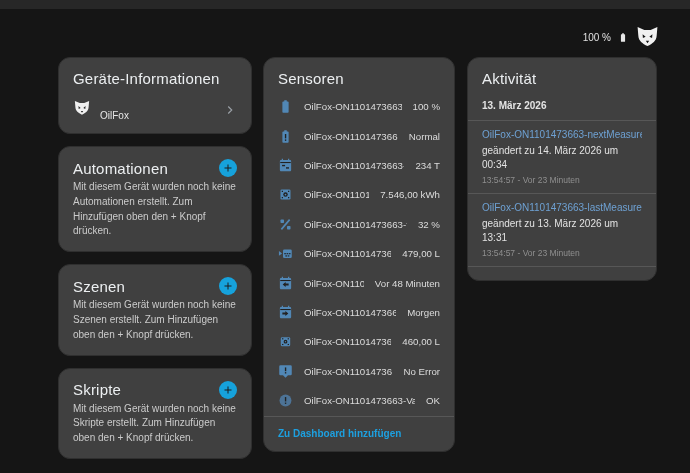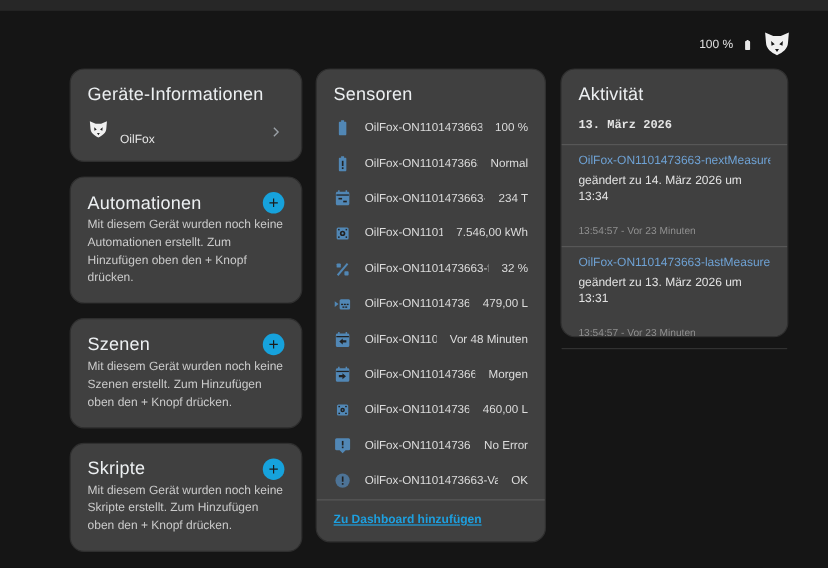--- a/index.html
+++ b/index.html
@@ -36,30 +36,30 @@
   .card-sensors { height:395px; display:flex; flex-direction:column; padding:12px 0 0 0; }
   .card-sensors .card-title { padding:0 14px; }
   .sensor-list { margin-top:5px; }
   .srow { display:flex; align-items:center; gap:11px; height:29.4px; padding:0 14px; cursor:pointer; }
   .sicon { width:15px; height:15px; flex:0 0 auto; display:flex; }
   .sicon svg { width:15px; height:15px; }
   .sname { flex:1 1 auto; font-size:9.7px; color:#dcdcdc; white-space:nowrap; overflow:hidden; }
   .sval  { flex:0 0 auto; font-size:9.7px; color:#dcdcdc; white-space:nowrap; text-align:right; }
   .divider { height:1px; background:rgba(255,255,255,.12); width:100%; }
   .sensors-footer { margin-top:auto; padding:11px 14px 12px 14px; font-size:10px; font-weight:700;
-                    color:#1da0e0; cursor:pointer;text-decoration:underline; }
+                    color:#1da0e0; cursor:pointer; }
 
   
   .card-activity { height:224px; padding:12px 0 0 0; }
   .card-activity .card-title { padding:0 14px; }
-  .act-date { padding:13px 14px 9px 14px; font-size:10px; font-weight:700; color:#e4e4e4;font-family:Liberation Mono, monospace; }
+  .act-date { padding:13px 14px 9px 14px; font-size:10px; font-weight:700; color:#e4e4e4; }
   .act-entry { padding:7px 14px 8px 14px; cursor:pointer; }
   .act-entity { font-size:10px; color:#6ea1d3; line-height:14px; white-space:nowrap; overflow:hidden; }
   .act-msg { font-size:10px; color:#e2e2e2; line-height:14px; margin-top:2px; }
-  .act-time { font-size:8.5px; color:#8f8f8f; margin-top:15px; }
+  .act-time { font-size:8.5px; color:#8f8f8f; margin-top:3px; }
 </style>
 </head>
 <body>
 
 <div class="topstrip"></div>
 
 <div class="status">
   <span class="pct">100 %</span>
   <span>
     <svg width="10" height="15" viewBox="0 0 24 24">
@@ -286,21 +286,21 @@
 </div>
 
 <div class="col col-right">
   <div class="card card-activity">
     <div class="card-title">Aktivität</div>
     <div class="act-date">13. März 2026</div>
     <div class="divider"></div>
 
     <div class="act-entry">
       <div class="act-entity">OilFox-ON1101473663-nextMeasurement</div>
-      <div class="act-msg">geändert zu 14. März 2026 um 13:34</div>
+      <div class="act-msg">geändert zu 14. März 2026 um 00:34</div>
       <div class="act-time">13:54:57 - Vor 23 Minuten</div>
     </div>
     <div class="divider"></div>
 
     <div class="act-entry">
       <div class="act-entity">OilFox-ON1101473663-lastMeasurement</div>
       <div class="act-msg">geändert zu 13. März 2026 um 13:31</div>
       <div class="act-time">13:54:57 - Vor 23 Minuten</div>
     </div>
     <div class="divider"></div>

